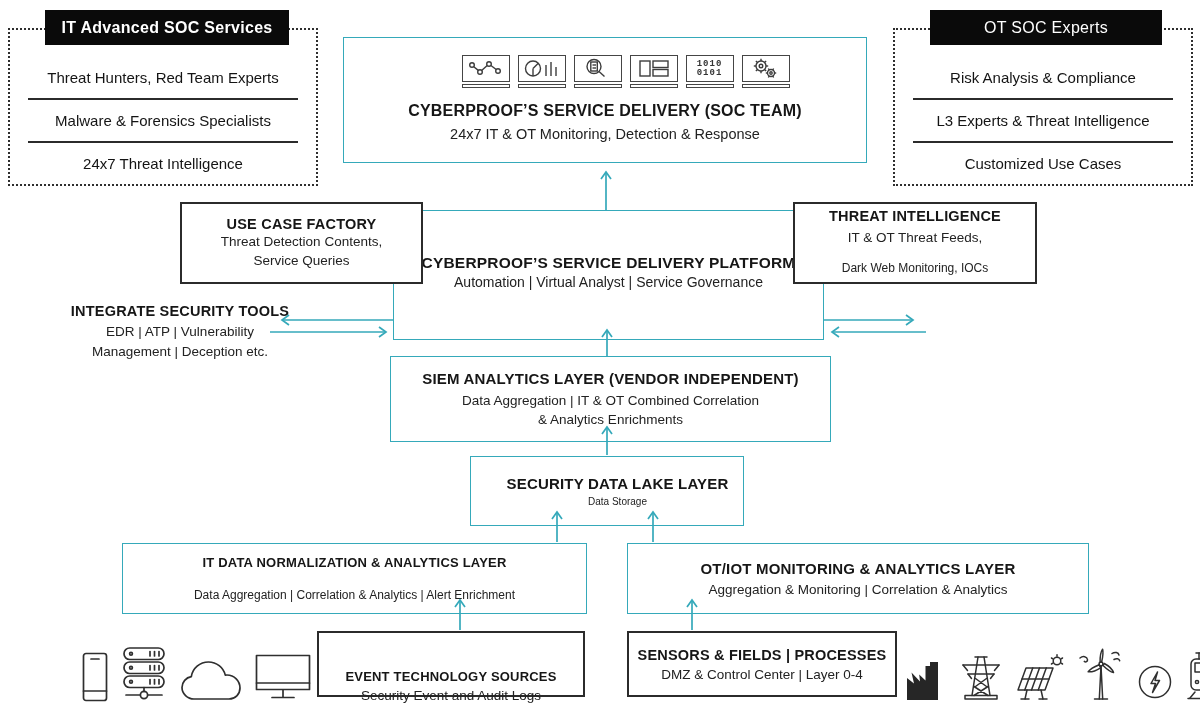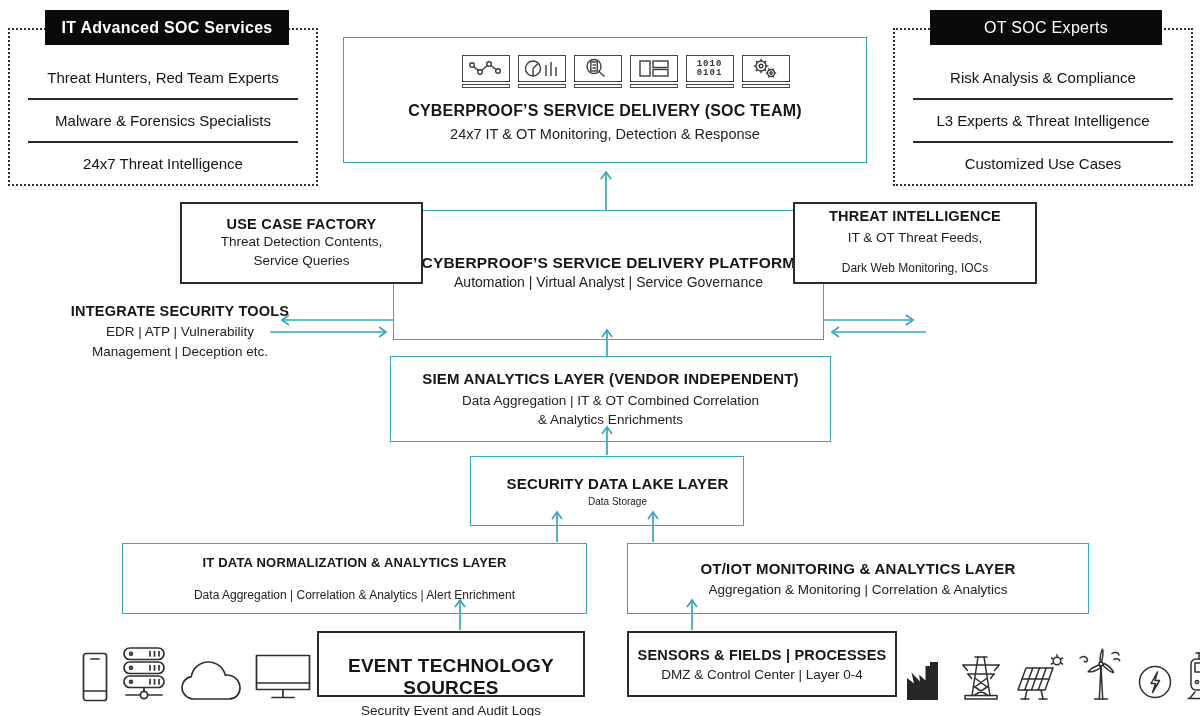--- a/index.html
+++ b/index.html
@@ -192,21 +192,21 @@
     <div class="t-bold" style="font-size:13px;">IT DATA NORMALIZATION &amp; ANALYTICS LAYER</div>
     <div class="t-sub" style="font-size:12px;margin-top:18px;">Data Aggregation | Correlation &amp; Analytics | Alert Enrichment</div>
   </div>
 
   <div class="abs box teal-box" style="left:627px;top:543px;width:462px;height:71px;">
     <div class="t-bold" style="font-size:15px;">OT/IOT MONITORING &amp; ANALYTICS LAYER</div>
     <div class="t-sub" style="font-size:13.5px;margin-top:5px;">Aggregation &amp; Monitoring | Correlation &amp; Analytics</div>
   </div>
 
   <div class="abs box black-box" style="left:317px;top:631px;width:268px;height:66px;">
-    <div class="t-bold" style="font-size:19px;margin-top:44px;">EVENT TECHNOLOGY SOURCES</div>
+    <div class="t-bold" style="font-size:13px;margin-top:44px;">EVENT TECHNOLOGY SOURCES</div>
     <div class="t-sub" style="font-size:13.5px;margin-top:4px;">Security Event and Audit Logs</div>
   </div>
 
   <div class="abs box black-box" style="left:627px;top:631px;width:270px;height:66px;">
     <div class="t-bold" style="font-size:14.5px;">SENSORS &amp; FIELDS | PROCESSES</div>
     <div class="t-sub" style="font-size:13.5px;margin-top:4px;">DMZ &amp; Control Center | Layer 0-4</div>
   </div>
 
   <div class="abs icon-row" style="left:82px;top:644px;gap:13px;height:58px;">
     <svg class="bigicon" width="26" height="50" viewBox="0 0 26 50">

